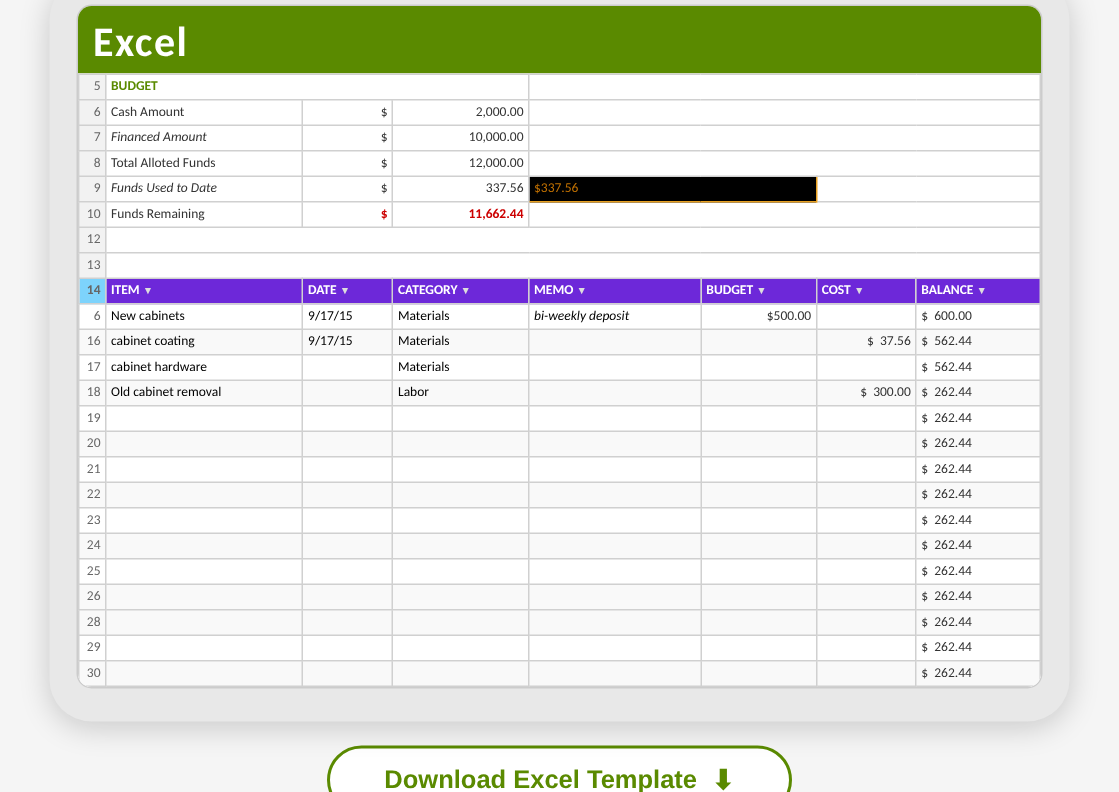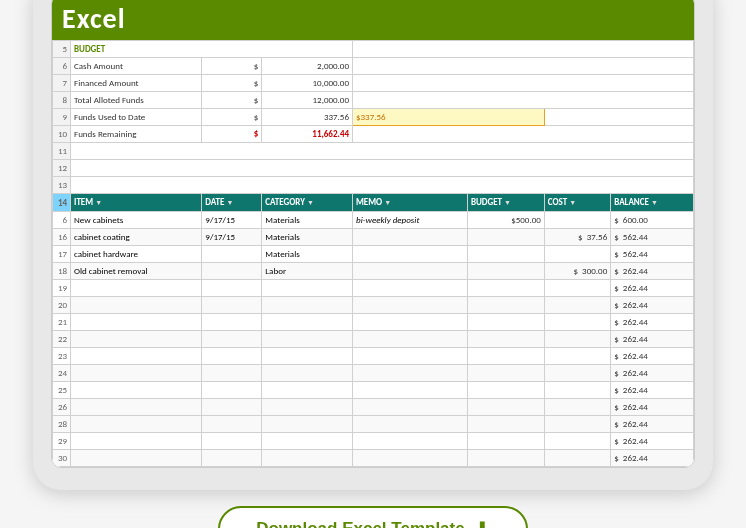--- a/index.html
+++ b/index.html
@@ -98,28 +98,28 @@
       color: #333;
     }
 
     .red-val {
       color: #c00;
       font-weight: bold;
     }
 
     .orange-box {
       border: 1px solid #e8a020 !important;
-      background: #fef9c3;
+      background: #000000;
       color: #c07000;
       font-size: 9px;
     }
 
     
     .hdr-row td {
-      background: #0f766e;
+      background: #6d28d9;
       color: #fff;
       font-weight: bold;
       font-size: 9px;
       border-color: #7a6428;
     }
 
     .hdr-row td .arrow {
       color: #ddd;
       font-size: 7px;
     }
@@ -159,21 +159,21 @@
       gap: 10px;
       text-decoration: none;
       transition: background 0.2s;
     }
 
     .download-icon {
       font-size: 18px;
       color: #5a8a00;
     }
 
-    .italic-label { }
+    .italic-label { font-style: italic; }
   </style>
 </head>
 <body>
 
 <div class="container">
 
   <div class="tablet-frame">
 
     <div class="tablet-inner">
 
@@ -218,24 +218,20 @@
             <td class="dollar-col">337.56</td>
             <td class="orange-box" colspan="2">$337.56</td>
             <td colspan="2"></td>
           </tr>
           <tr>
             <td class="row-num">10</td>
             <td class="field-label">Funds Remaining</td>
             <td class="dollar-col red-val">$</td>
             <td class="dollar-col red-val">11,662.44</td>
             <td colspan="4"></td>
-          </tr>
-          <tr>
-            <td class="row-num">11</td>
-            <td colspan="7" style="height:14px;"></td>
           </tr>
           <tr>
             <td class="row-num">12</td>
             <td colspan="7" style="height:14px;"></td>
           </tr>
           <tr>
             <td class="row-num">13</td>
             <td colspan="7" style="height:14px;"></td>
           </tr>
 

